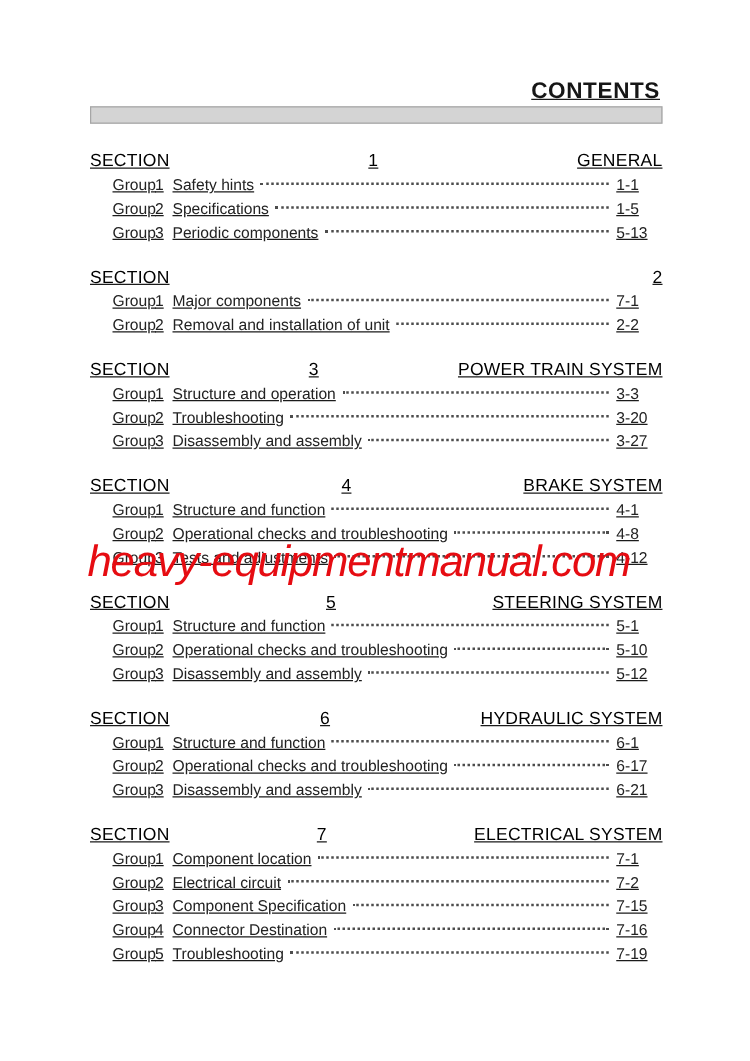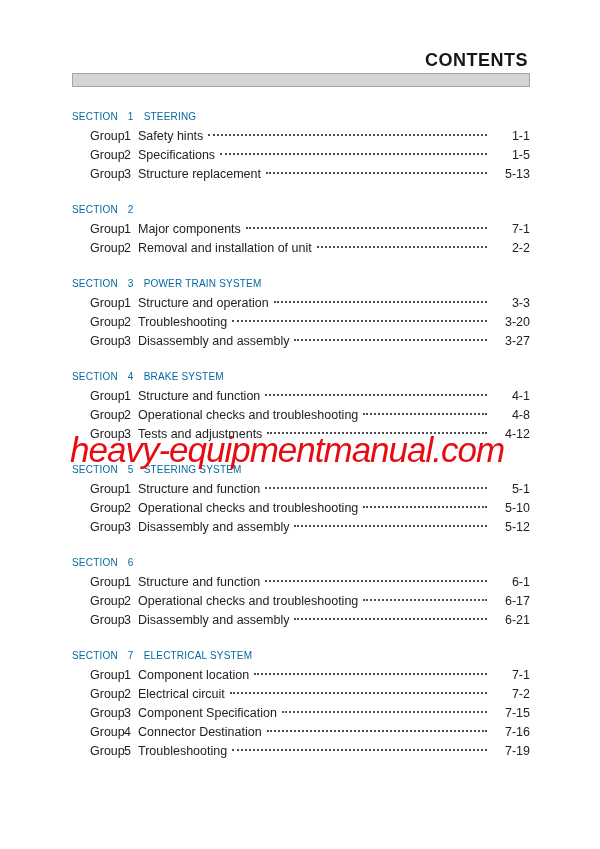--- a/index.html
+++ b/index.html
@@ -11,21 +11,21 @@
   *{margin:0;padding:0;box-sizing:border-box;}
   html,body{background:#ffffff;}
   body{
     width:600px;height:849px;
     font-family:"Liberation Sans","DejaVu Sans",sans-serif;
     color:var(--text);
     position:relative;
     overflow:hidden;
   }
   .sheet{position:absolute;inset:0;background:#fff;}
-  .content{position:absolute;left:72px;top:0;width:458px;}
+  .content{position:absolute;left:72px;top:12px;width:458px;text-decoration:underline;}
   .doc-title{
     margin-top:50px;
     text-align:right;
     font-size:18px;
     font-weight:700;
     letter-spacing:0.5px;
     line-height:20px;
     color:#161616;
     padding-right:2px;
   }
@@ -34,44 +34,45 @@
     height:14px;
     background:var(--bar-bg);
     border:1px solid var(--bar-border);
   }
   .toc{margin-top:19px;}
   .sec{margin-bottom:15px;}
   .sec-head{
     display:flex;
     align-items:baseline;
     gap:10px;
-    font-size:10px;
+    font-size:14px;
     line-height:21px;
     font-weight:400;
     letter-spacing:0.2px;
-    color:#0369a1;
+    color:#000000;
+    justify-content:space-between;
   }
   .row{
     display:flex;
     align-items:baseline;
     font-size:12.5px;
     line-height:19px;
     color:#222;
   }
   .gl{margin-left:18px;width:34px;}
   .gn{width:14px;text-align:left;}
   .gt{white-space:nowrap;}
   .dots{
     flex:1;
     margin:0 6px 0 5px;
     border-bottom:2px dotted #4d4d4d;
     transform:translateY(-4px);
     min-width:10px;
   }
-  .pg{width:37px;text-align:right;white-space:nowrap;}
+  .pg{width:37px;text-align:left;white-space:nowrap;}
   .watermark{
     position:absolute;
     left:70px;
     top:428px;
     width:520px;
     font-size:35px;
     line-height:44px;
     letter-spacing:-1px;
     font-weight:400;
     color:var(--red);
@@ -86,40 +87,40 @@
 
 <div class="sheet">
   <div class="content">
     <div class="doc-title">CONTENTS</div>
     <div class="header-bar"></div>
     <div class="toc">
         <section class="sec">
           <div class="sec-head">
             <span class="sl">SECTION</span>
             <span class="sn">1</span>
-            <span class="st">STEERING</span>
+            <span class="st">GENERAL</span>
           </div>
           <div class="row">
             <span class="gl">Group</span>
             <span class="gn">1</span>
             <span class="gt">Safety hints</span>
             <span class="dots"></span>
             <span class="pg">1-1</span>
           </div>
           <div class="row">
             <span class="gl">Group</span>
             <span class="gn">2</span>
             <span class="gt">Specifications</span>
             <span class="dots"></span>
             <span class="pg">1-5</span>
           </div>
           <div class="row">
             <span class="gl">Group</span>
             <span class="gn">3</span>
-            <span class="gt">Structure replacement</span>
+            <span class="gt">Periodic components</span>
             <span class="dots"></span>
             <span class="pg">5-13</span>
           </div>
         </section>
         <section class="sec">
           <div class="sec-head">
             <span class="sl">SECTION</span>
             <span class="sn">2</span>
           </div>
           <div class="row">
@@ -218,20 +219,21 @@
             <span class="gn">3</span>
             <span class="gt">Disassembly and assembly</span>
             <span class="dots"></span>
             <span class="pg">5-12</span>
           </div>
         </section>
         <section class="sec">
           <div class="sec-head">
             <span class="sl">SECTION</span>
             <span class="sn">6</span>
+            <span class="st">HYDRAULIC SYSTEM</span>
           </div>
           <div class="row">
             <span class="gl">Group</span>
             <span class="gn">1</span>
             <span class="gt">Structure and function</span>
             <span class="dots"></span>
             <span class="pg">6-1</span>
           </div>
           <div class="row">
             <span class="gl">Group</span>

